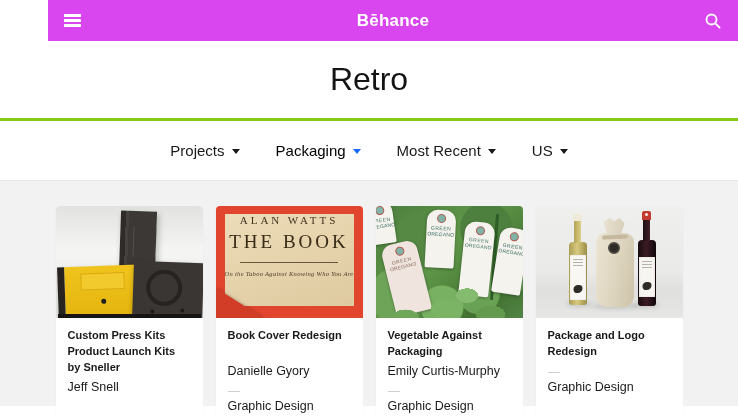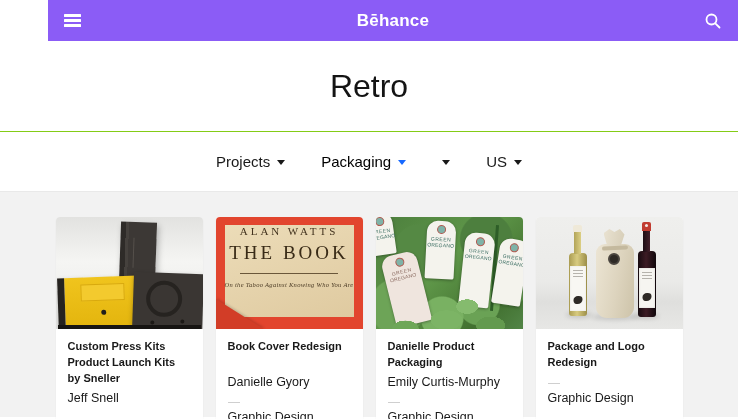--- a/index.html
+++ b/index.html
@@ -1,30 +1,30 @@
 <!DOCTYPE html>
 <html><head>
 <meta charset="utf-8">
 <style>
   * { margin:0; padding:0; box-sizing:border-box; }
   html,body { width:738px; height:419px; overflow:hidden; background:#fff;
     font-family:"Liberation Sans","DejaVu Sans",sans-serif; color:#191919; }
 
   
-  .topbar { height:41px; background:#8b5cf6; display:flex; align-items:center;
+  .topbar { height:41px; background:#d946ef; display:flex; align-items:center;
     justify-content:space-between; padding:0 16px; position:relative;margin-left:48px; }
   .hamburger { width:17px; height:13px; display:flex; flex-direction:column;
     justify-content:space-between; cursor:pointer; }
   .hamburger span { display:block; height:3px; background:#fff; border-radius:0.5px; }
   .logo { position:absolute; left:0; right:0; text-align:center; color:#fff;
     font-size:17px; font-weight:700; letter-spacing:0.2px; pointer-events:none; }
   .search-btn { width:18px; height:18px; cursor:pointer; z-index:2; display:flex; }
 
   
-  .title-section { height:91px; background:#fff; border-bottom:1px solid #84cc16;
+  .title-section { height:80px; background:#fff; border-bottom:3px solid #84cc16;
     display:flex; align-items:center; justify-content:center; }
   .query-title { font-size:32px; font-weight:400; color:#141414; }
 
   
   .filter-bar { height:60px; background:#fff; border-bottom:1px solid #e9e9e9;
     display:flex; align-items:center; justify-content:center; gap:36px; }
   .filter { display:flex; align-items:center; gap:7px; font-size:15px;
     color:#191919; cursor:pointer; }
   .filter .caret { width:0; height:0; border-left:4px solid transparent;
     border-right:4px solid transparent; border-top:5px solid #191919; margin-top:2px; }
@@ -171,20 +171,21 @@
 <nav class="filter-bar">
   <div class="filter">
     <span>Projects</span>
     <span class="caret"></span>
   </div>
   <div class="filter active">
     <span>Packaging</span>
     <span class="caret"></span>
   </div>
   <div class="filter">
+    <span>Most Recent</span>
     <span class="caret"></span>
   </div>
   <div class="filter">
     <span>US</span>
     <span class="caret"></span>
   </div>
 </nav>
 
 <main class="content">
   <div class="cards">
@@ -253,21 +254,21 @@
           <div class="ptag-t2">OREGANO</div>
         </div>
         <div class="ptag ptag-big">
           <div class="ptag-logo"></div>
           <div class="ptag-t1">GREEN</div>
           <div class="ptag-t2">OREGANO</div>
         </div>
         <div class="leaf-fg"></div>
       </div>
       <div class="card-info">
-        <div class="card-title">Danielle Product Packaging</div>
+        <div class="card-title">Vegetable Against Packaging</div>
         <div class="card-author">Emily Curtis-Murphy</div>
         <div class="card-dash"></div>
         <div class="card-field">Graphic Design</div>
 
       </div>
     </article>
 
     <article class="card">
       <div class="card-image art-wine">
         <div class="obj-shadow" style="left:30px;bottom:11px;width:26px;"></div>

